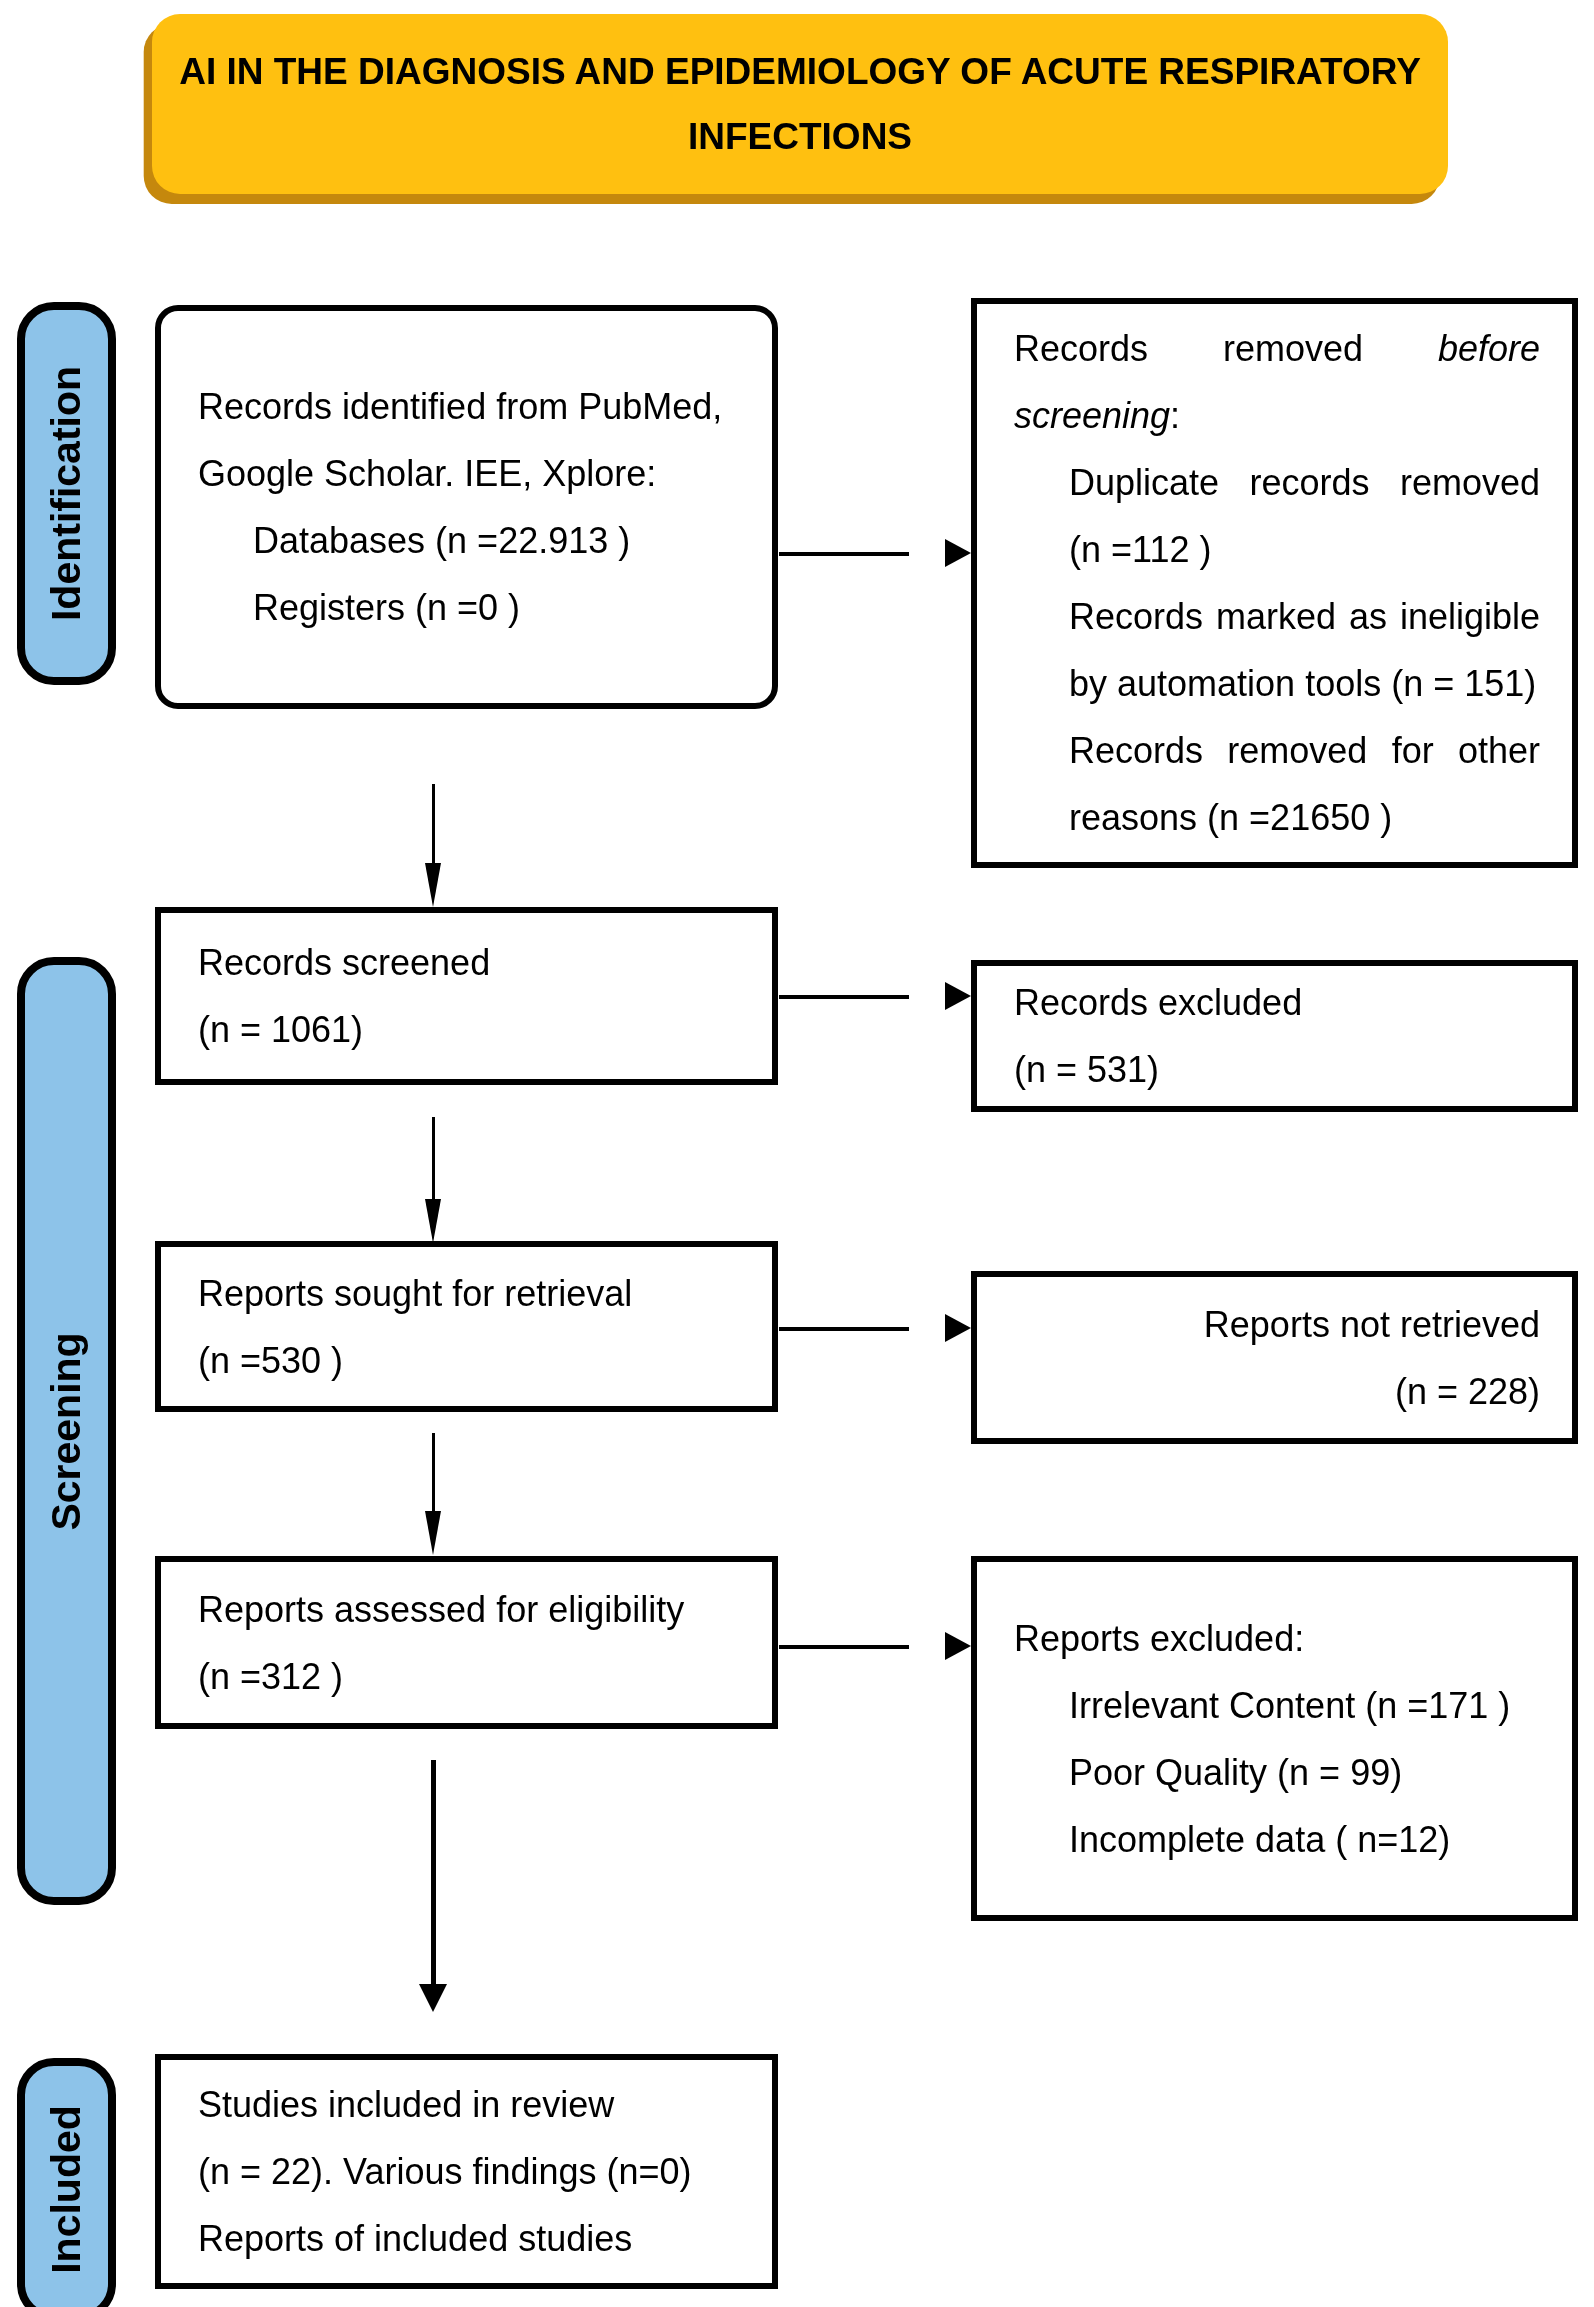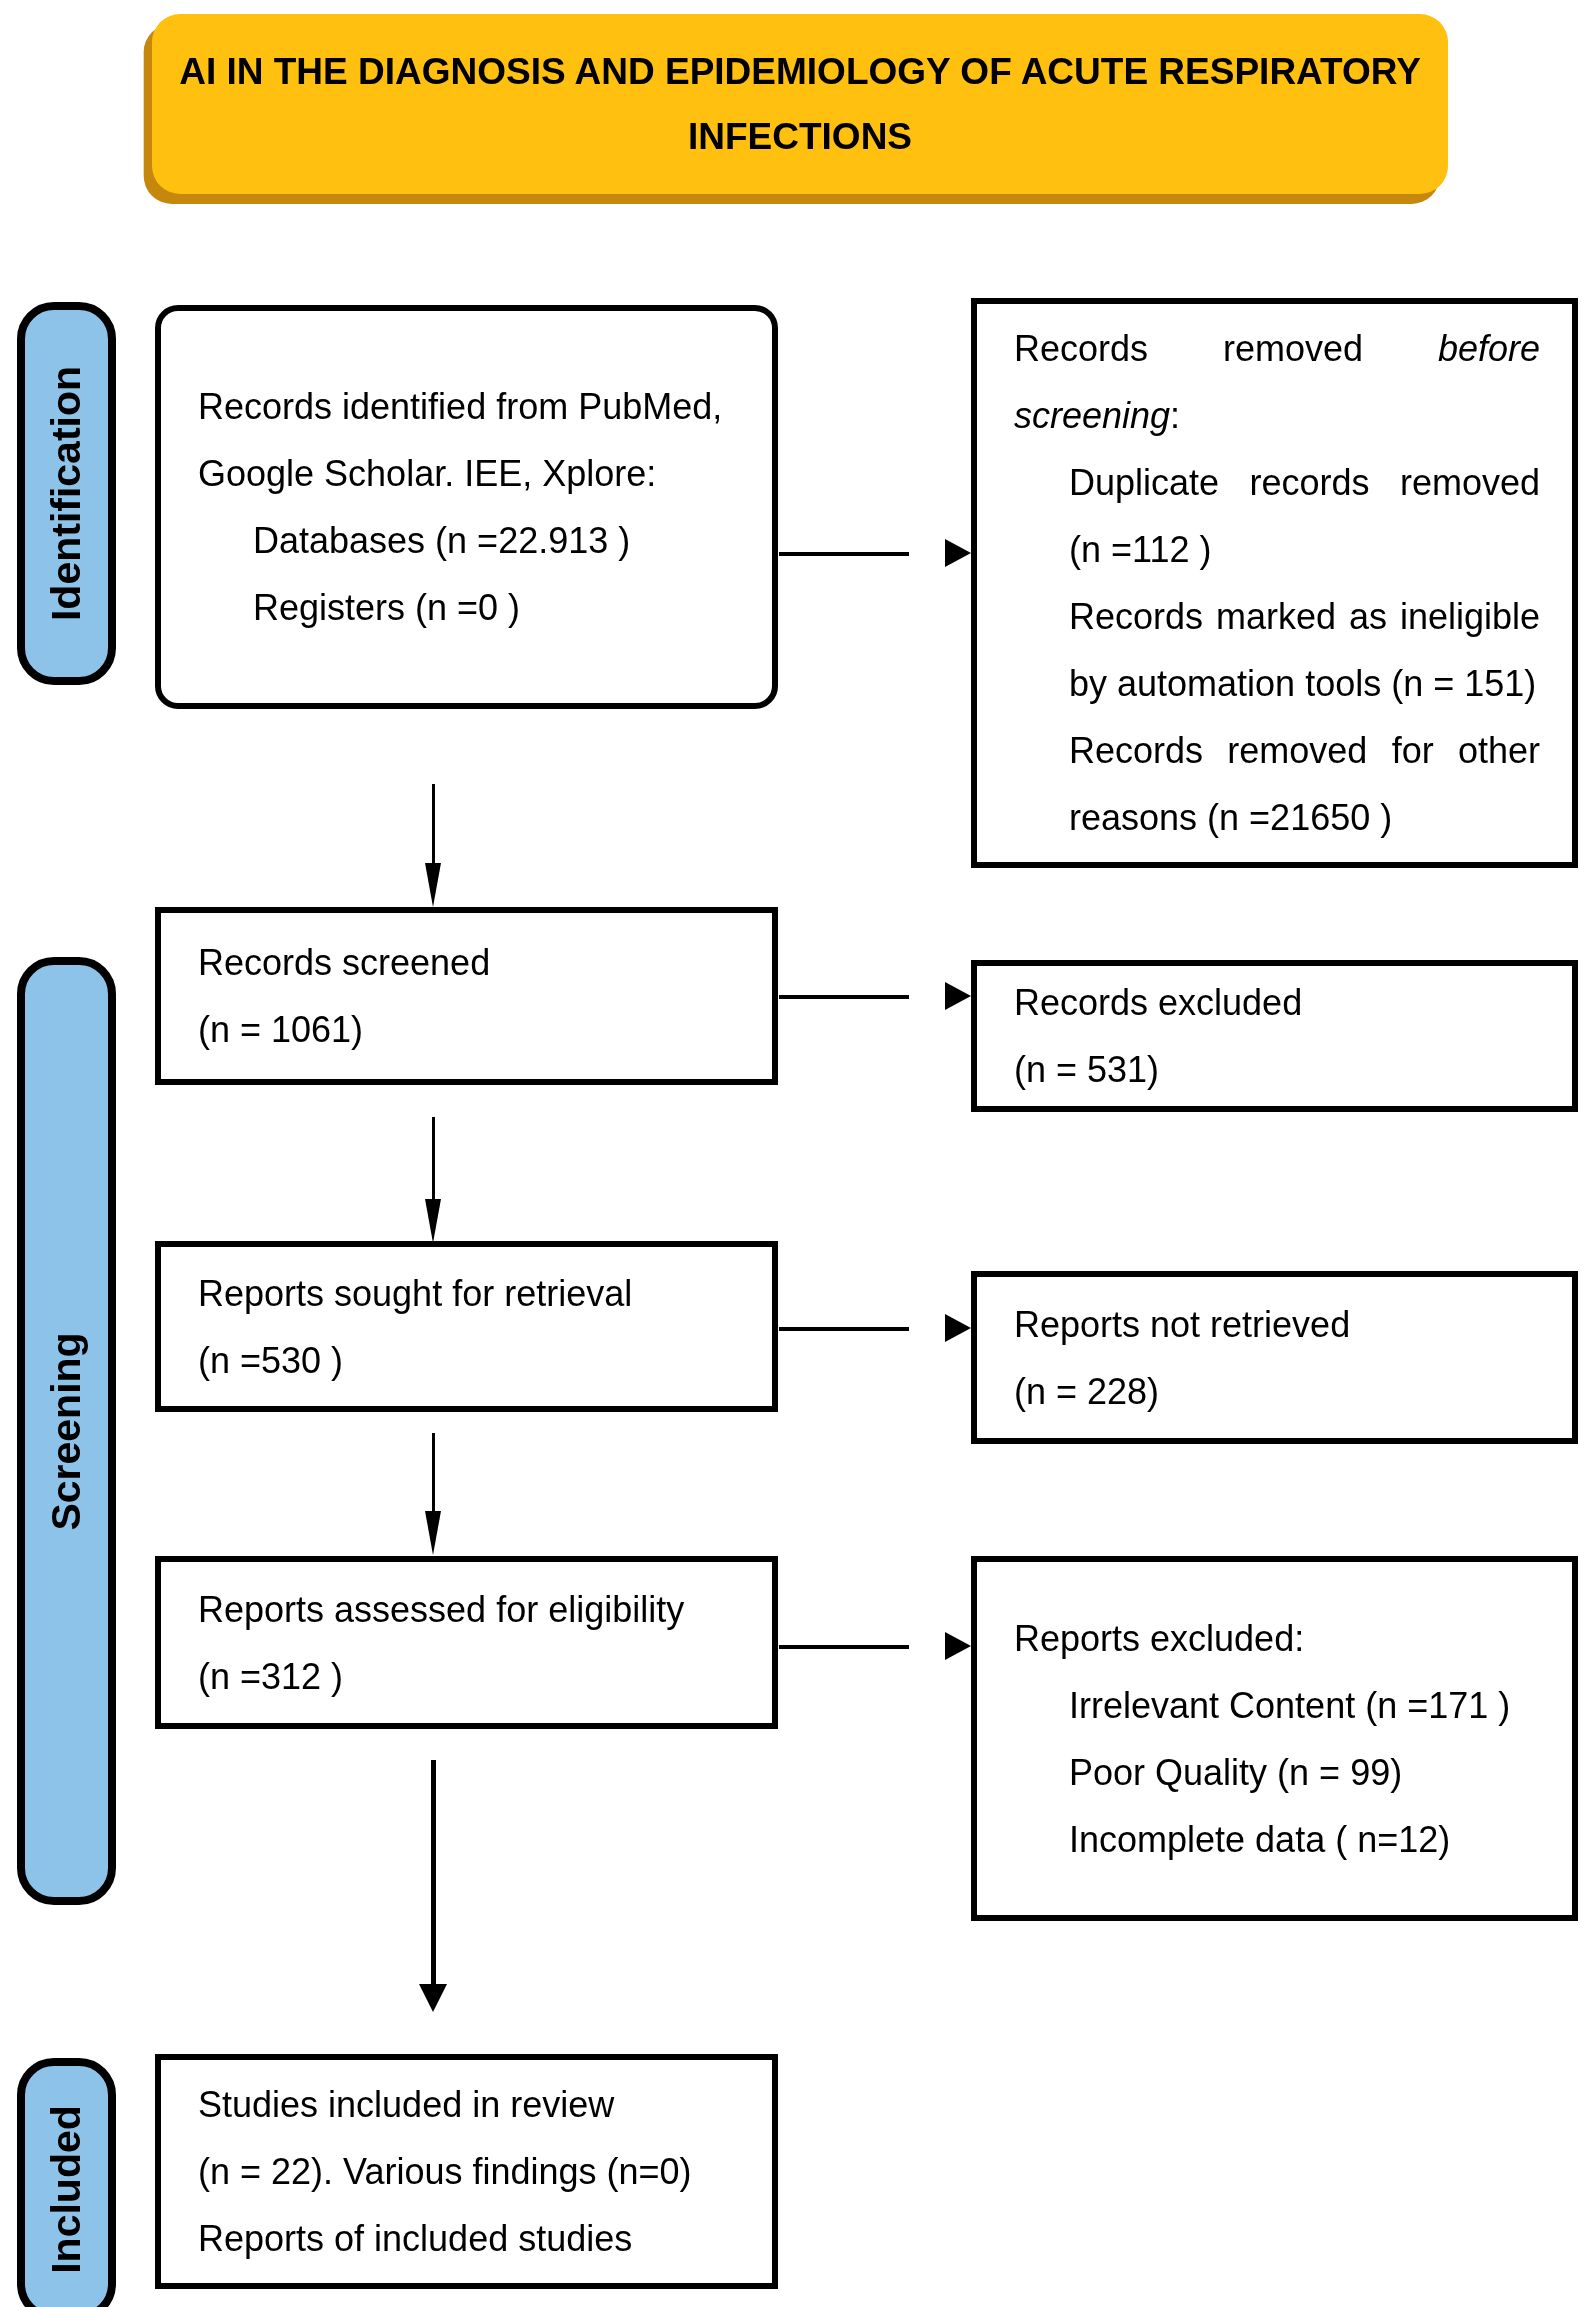--- a/index.html
+++ b/index.html
@@ -55,21 +55,21 @@
     font-size:36px;
     padding:12px 32px 12px 37px;
   }
   .col1{left:155px;width:623px;}
   .col2{left:971px;width:607px;}
   .b-identified{top:305px;height:404px;border-radius:23px;}
   .b-removed-before{top:298px;height:570px;}
   .b-screened{top:907px;height:178px;}
   .b-records-excluded{top:960px;height:152px;}
   .b-sought{top:1241px;height:171px;}
-  .b-not-retrieved{top:1271px;height:173px;}
+  .b-not-retrieved{top:1271px;height:173px;align-items:flex-end;}
   .b-assessed{top:1556px;height:173px;}
   .b-reports-excluded{top:1556px;height:365px;}
   .b-included-studies{top:2054px;height:235px;}
   .tline{line-height:67px;white-space:nowrap;}
   .tline.ind{margin-left:55px;}
   .tline.just{white-space:normal;text-align:justify;text-align-last:justify;}
   .it{font-style:italic;}
   
   .hshaft{position:absolute;height:3.7px;background:#000;}
   .hhead{

